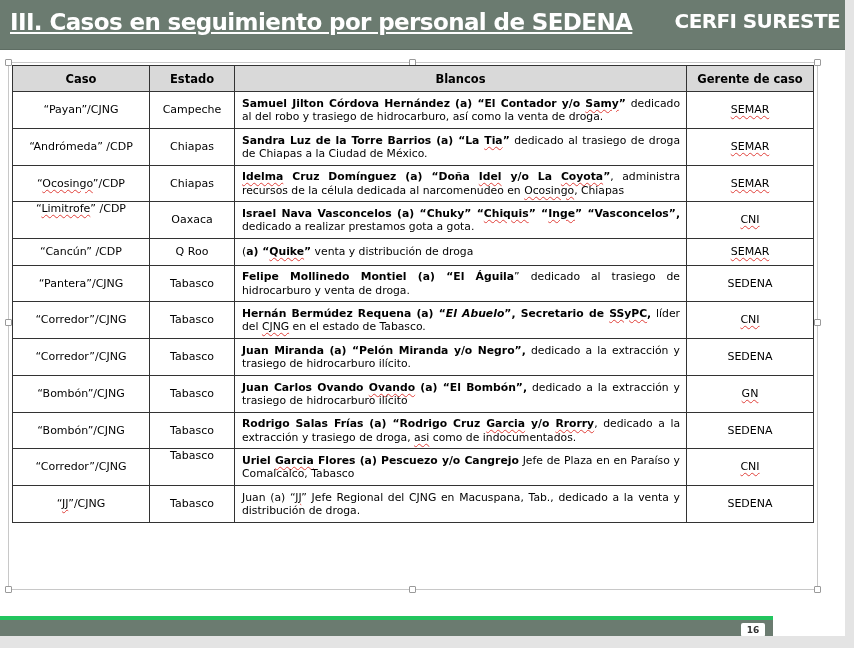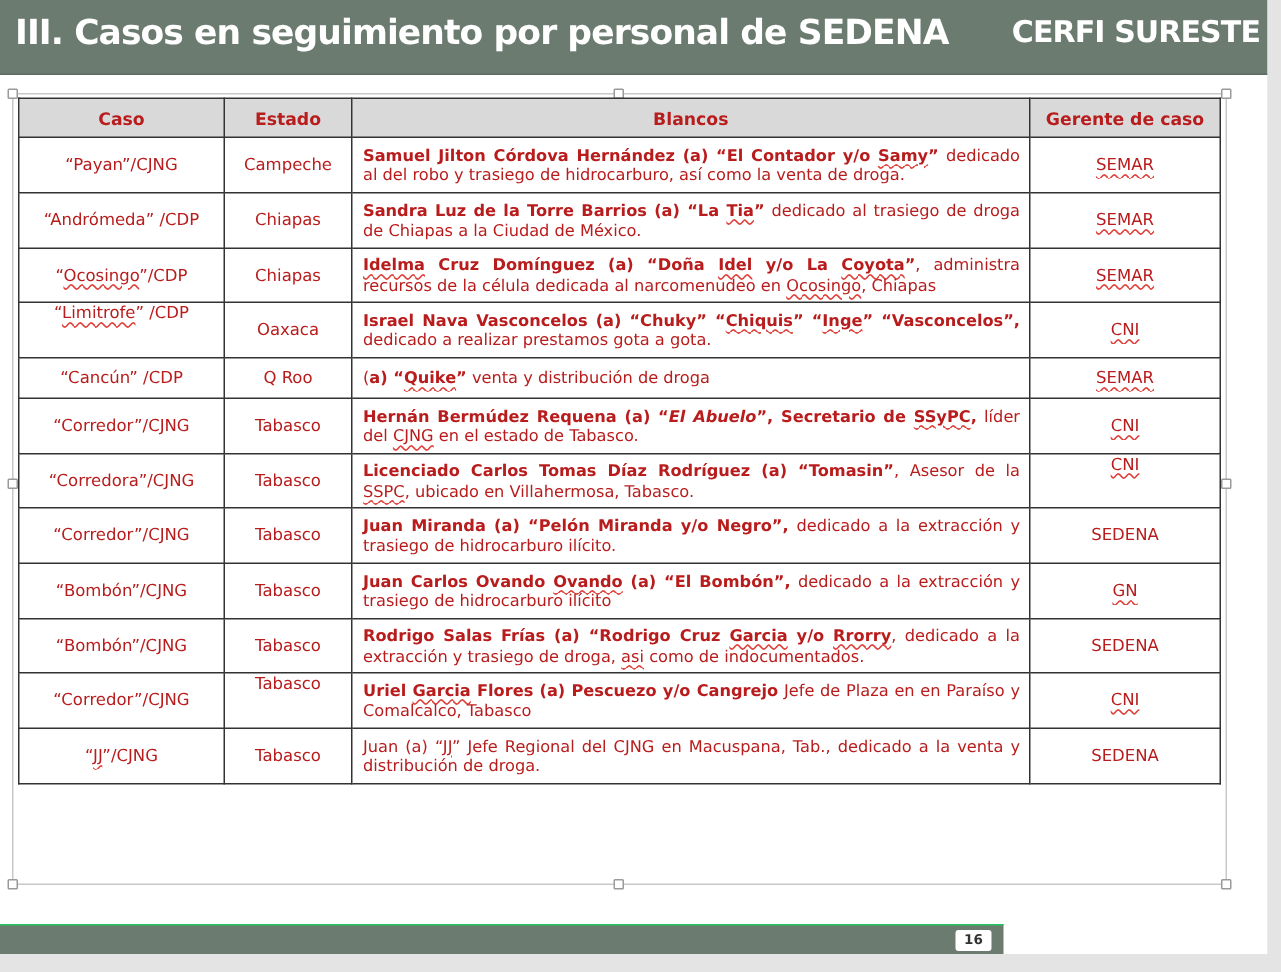--- a/index.html
+++ b/index.html
@@ -6,41 +6,41 @@
   html, body { width: 854px; height: 648px; overflow: hidden; background: #e4e4e4; }
   body { position: relative; font-family: "DejaVu Sans", "Liberation Sans", sans-serif; }
 
   .slide { position: absolute; left: 0; top: 0; width: 845px; height: 636px; background: #ffffff; }
   .right-gutter { position: absolute; left: 845px; top: 0; width: 9px; height: 648px; background: #e4e4e4; }
   .bottom-gutter { position: absolute; left: 0; top: 636px; width: 854px; height: 12px; background: #e4e4e4; }
 
   .title-bar { position: absolute; left: 0; top: 0; width: 845px; height: 50px; background: #6b7b70;
                border-bottom: 1px solid #5e6d63; }
   .title-text { position: absolute; left: 10px; top: 9px; color: #ffffff; font-family: "DejaVu Sans", sans-serif;
-                font-weight: bold; font-size: 23px; letter-spacing: -0.6px; white-space: nowrap; }
+                font-weight: bold; font-size: 23px; letter-spacing: -0.6px; white-space: nowrap; text-decoration: underline; }
   .title-right { position: absolute; right: 5px; top: 9px; color: #ffffff; font-family: "DejaVu Sans", sans-serif;
                  font-weight: bold; font-size: 20px; letter-spacing: -0.6px; white-space: nowrap; }
 
   .frame { position: absolute; left: 8px; top: 62px; width: 810px; height: 528px;
            border: 1px solid #c8c8c8; }
   .handle { position: absolute; width: 7px; height: 7px; background: #fff; border: 1px solid #9a9a9a; border-radius: 1px; }
 
   table.cases { position: absolute; left: 12px; top: 65px; width: 801px; border-collapse: collapse;
-                table-layout: fixed; font-family: "DejaVu Sans", sans-serif; color: #b91c1c; }
+                table-layout: fixed; font-family: "DejaVu Sans", sans-serif; color: #000000; }
   table.cases th, table.cases td { border: 1.2px solid #333; font-size: 11px; }
   table.cases th { background: #d9d9d9; height: 26px; font-weight: bold; font-size: 11.5px; text-align: center; }
   table.cases td { text-align: center; vertical-align: middle; line-height: 13.5px; }
   table.cases td.blanco { text-align: justify; padding: 2px 6px 2px 7px; font-size: 10.8px; line-height: 13.5px; }
   td.top { vertical-align: top !important; padding-top: 0; }
   .b { font-weight: bold; }
   .i { font-style: italic; }
   .sq { text-decoration: underline wavy #e0403a; text-decoration-thickness: 1px; text-underline-offset: 2px; }
 
-  .footer-bar { position: absolute; left: 0; top: 616px; width: 669px; height: 20px; background: #6b7b70;
-                border-top: 1px solid #22c55e; }
+  .footer-bar { position: absolute; left: 0; top: 616px; width: 773px; height: 20px; background: #6b7b70;
+                border-top: 4px solid #22c55e; }
   .page-num { position: absolute; right: 8px; top: 3px; width: 24px; height: 14px; background: #fff;
               border-radius: 2px; font-size: 9px; font-weight: bold; color: #333; text-align: center; line-height: 14px;
               font-family: "DejaVu Sans", sans-serif; }
 </style>
 </head>
 <body>
 
 <div class="slide">
   <div class="title-bar">
     <div class="title-text">III. Casos en seguimiento por personal  de SEDENA</div>
@@ -96,31 +96,31 @@
           <td>Oaxaca</td>
           <td class="blanco"><span class="b">Israel Nava Vasconcelos  (a) “Chuky”  “</span><span class="b sq">Chiquis</span><span class="b">” “</span><span class="b sq">Inge</span><span class="b">” “Vasconcelos”,</span><span class=""> dedicado a realizar prestamos gota a gota.</span></td>
           <td><span class="sq">CNI</span></td>
         </tr>
         <tr style="height: 27px; margin-top: 12px;">
           <td>“Cancún” /CDP</td>
           <td>Q Roo</td>
           <td class="blanco"><span class="">(</span><span class="b">a) “</span><span class="b sq">Quike</span><span class="b">”</span><span class=""> venta y distribución de droga</span></td>
           <td><span class="sq">SEMAR</span></td>
         </tr>
+        <tr style="height: 36px;">
+          <td>“Pantera”/CJNG</td>
+          <td>Tabasco</td>
+          <td class="blanco"><span class="b">Felipe Mollinedo Montiel (a) “El Águila</span><span class="">” dedicado al trasiego de hidrocarburo y venta de droga.</span></td>
+          <td>SEDENA</td>
+        </tr>
         <tr style="height: 37px;">
           <td>“Corredor”/CJNG</td>
           <td>Tabasco</td>
           <td class="blanco"><span class="b">Hernán Bermúdez Requena (a) “</span><span class="b i">El Abuelo</span><span class="b">”, Secretario de </span><span class="b sq">SSyPC</span><span class="b">,</span><span class=""> líder del </span><span class="sq">CJNG</span><span class=""> en el estado de Tabasco.</span></td>
           <td><span class="sq">CNI</span></td>
-        </tr>
-        <tr style="height: 36px;">
-          <td>“Corredora”/CJNG</td>
-          <td>Tabasco</td>
-          <td class="blanco"><span class="b">Licenciado Carlos Tomas Díaz Rodríguez (a) “Tomasin”</span><span class="">, Asesor de la </span><span class="sq">SSPC</span><span class="">, ubicado en Villahermosa, Tabasco.</span></td>
-          <td class="top"><span class="sq">CNI</span></td>
         </tr>
         <tr style="height: 37px;">
           <td>“Corredor”/CJNG</td>
           <td>Tabasco</td>
           <td class="blanco"><span class="b">Juan Miranda  (a) “Pelón Miranda y/o Negro”,</span><span class=""> dedicado a la extracción y trasiego de hidrocarburo ilícito.</span></td>
           <td>SEDENA</td>
         </tr>
         <tr style="height: 37px;">
           <td>“Bombón”/CJNG</td>
           <td>Tabasco</td>

